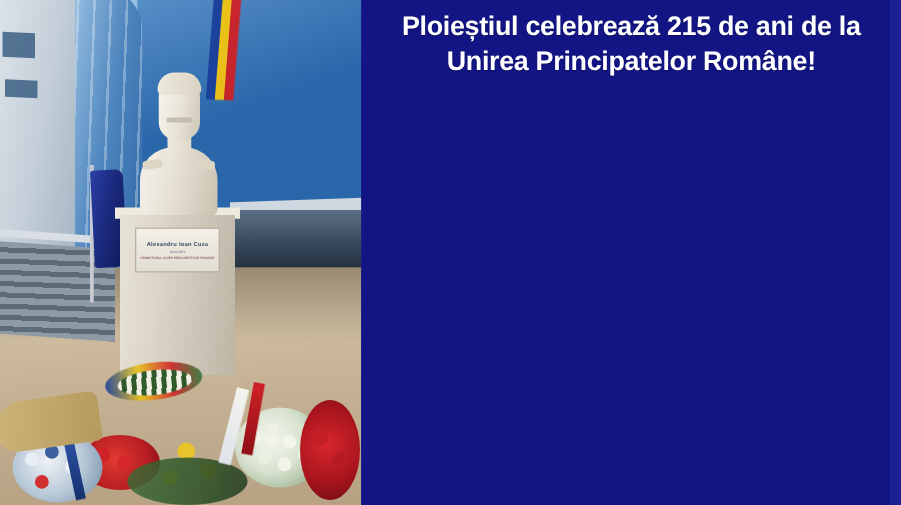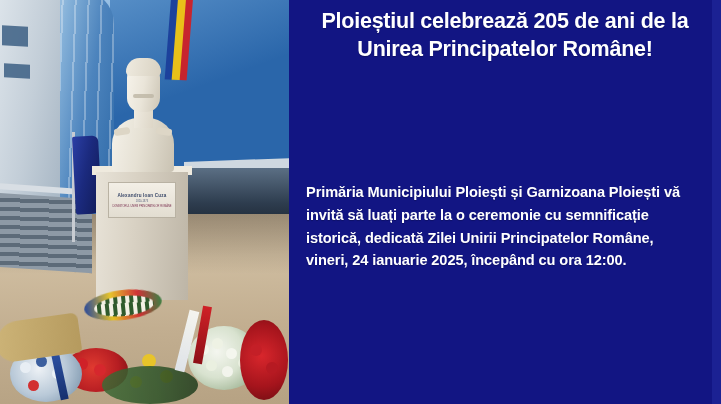--- a/index.html
+++ b/index.html
@@ -370,17 +370,16 @@
       <div class="ribbon" style="left:180px;top:18px;width:10px;height:62px;background:linear-gradient(180deg,#f4f4ee 0%,#dfe3e8 100%);transform:rotate(14deg);"></div>
       <div class="ribbon" style="left:196px;top:14px;width:9px;height:58px;background:linear-gradient(180deg,#cf2127 0%,#8d1016 100%);transform:rotate(10deg);"></div>
       <div class="ribbon" style="left:54px;top:62px;width:8px;height:46px;background:linear-gradient(180deg,#2b4fa0 0%,#16306e 100%);transform:rotate(-12deg);"></div>
 
       <div class="wr" style="left:-6px;top:26px;width:84px;height:40px;background:linear-gradient(100deg,#cdb478 0%,#b59a5e 100%);border-radius:40px 12px 8px 30px;transform:rotate(-8deg);"></div>
     </div>
   </div>
 
   <div class="panel">
     <div class="panel-edge"></div>
-    <div class="headline">Ploieștiul celebrează 205 de ani de la Unirea Principatelor Române!</div>
-    <div class="body-text">Primăria Municipiului Ploiești și Garnizoana Ploiești vă invită să luați parte la o ceremonie cu semnificație istorică, dedicată Zilei Unirii Principatelor Române, vineri, 24 ianuarie 2025, începând cu ora 12:00.</div>
+    <div class="headline">Ploieștiul celebrează 215 de ani de la Unirea Principatelor Române!</div>
   </div>
 
 </div>
 
 </body></html>

